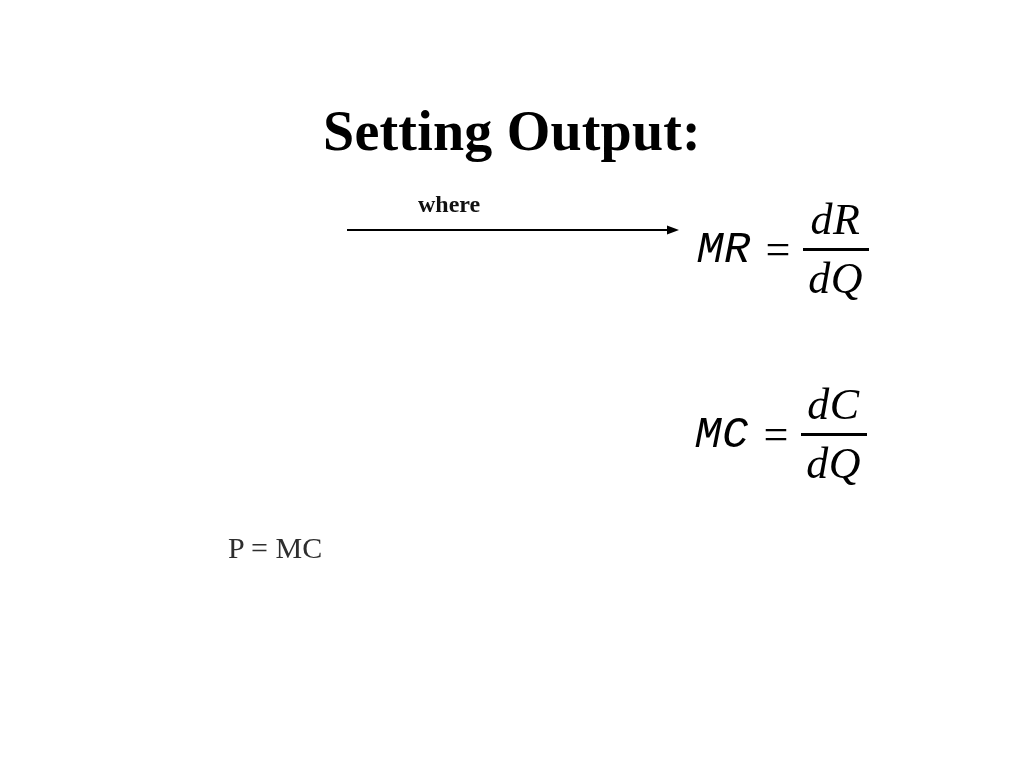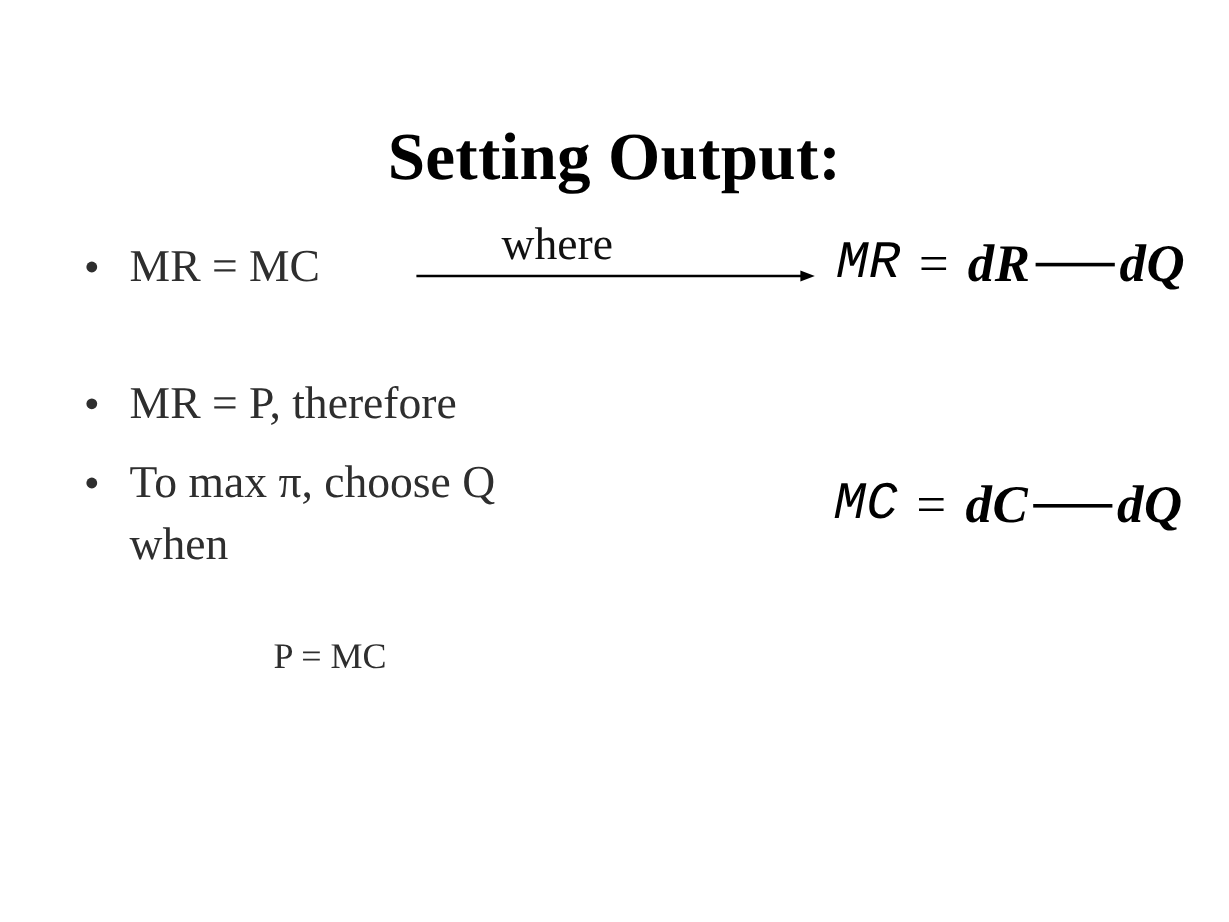--- a/index.html
+++ b/index.html
@@ -90,25 +90,26 @@
     line-height: 52px;
     font-family: "Liberation Serif", "DejaVu Serif", serif;
     white-space: nowrap;
   }
 
   
   .where-label {
     position: absolute;
     left: 418px;
     top: 186px;
-    font-size: 38px;
+    font-size: 24px;
     line-height: 36px;
     color: #111111;
     font-family: "Liberation Serif", "DejaVu Serif", serif;
     white-space: nowrap;
+    font-weight: bold;
   }
 
   .arrow-wrap {
     position: absolute;
     left: 345px;
     top: 218px;
     width: 340px;
     height: 24px;
   }
   .arrow-wrap svg {
@@ -122,40 +123,39 @@
   .equation {
     position: absolute;
     display: flex;
     align-items: center;
     color: #000000;
     font-family: "Liberation Serif", "DejaVu Serif", serif;
     font-style: italic;
     white-space: nowrap;
   }
   .eq-mr { left: 697px; top: 195px; }
-  .eq-mc { left: 695px; top: 396px; }
+  .eq-mc { left: 695px; top: 380px; }
 
   .eq-lhs {
     font-size: 44px;
     line-height: 48px;
     letter-spacing: 0.5px;
     font-family: Liberation Mono, monospace;
   }
   .eq-rel {
     font-size: 44px;
     line-height: 48px;
     margin: 0 10px 0 12px;
   }
   .frac {
     display: inline-flex;
-    flex-direction: row;
+    flex-direction: column;
     align-items: center;
     justify-content: center;
     line-height: 1;
-    font-weight: bold;
   }
   .frac-num,
   .frac-den {
     font-size: 44px;
     line-height: 50px;
     padding: 0 4px;
     letter-spacing: 0.5px;
   }
   .frac-bar {
     width: 100%;
@@ -165,44 +165,20 @@
     margin: 3px 0;
   }
 </style>
 </head>
 <body>
 
 <div class="slide">
 
   <div class="slide-title">Setting Output:</div>
 
-  <div class="body-col">
-
-    <div class="bullet-row">
-      <span class="bullet-dot"></span>
-      <span class="bullet-text">MR = MC</span>
-    </div>
-
-    <div class="gap-1"></div>
-
-    <div class="bullet-row">
-      <span class="bullet-dot"></span>
-      <span class="bullet-text">MR = P, therefore</span>
-    </div>
-
-    <div class="gap-2"></div>
-
-    <div class="bullet-row">
-      <span class="bullet-dot"></span>
-      <span class="bullet-text">To max π, choose Q</span>
-    </div>
-
-    <div class="plain-line">when</div>
-
-  </div>
 
   <div class="indent-line">P = MC</div>
 
   <div class="where-label">where</div>
 
   <div class="arrow-wrap">
     <svg viewBox="0 0 340 24" xmlns="http://www.w3.org/2000/svg">
       <line x1="2" y1="12" x2="326" y2="12" stroke="#000000" stroke-width="2.2"></line>
       <polygon points="334,12 322,7.4 322,16.6" fill="#000000"></polygon>
     </svg>

